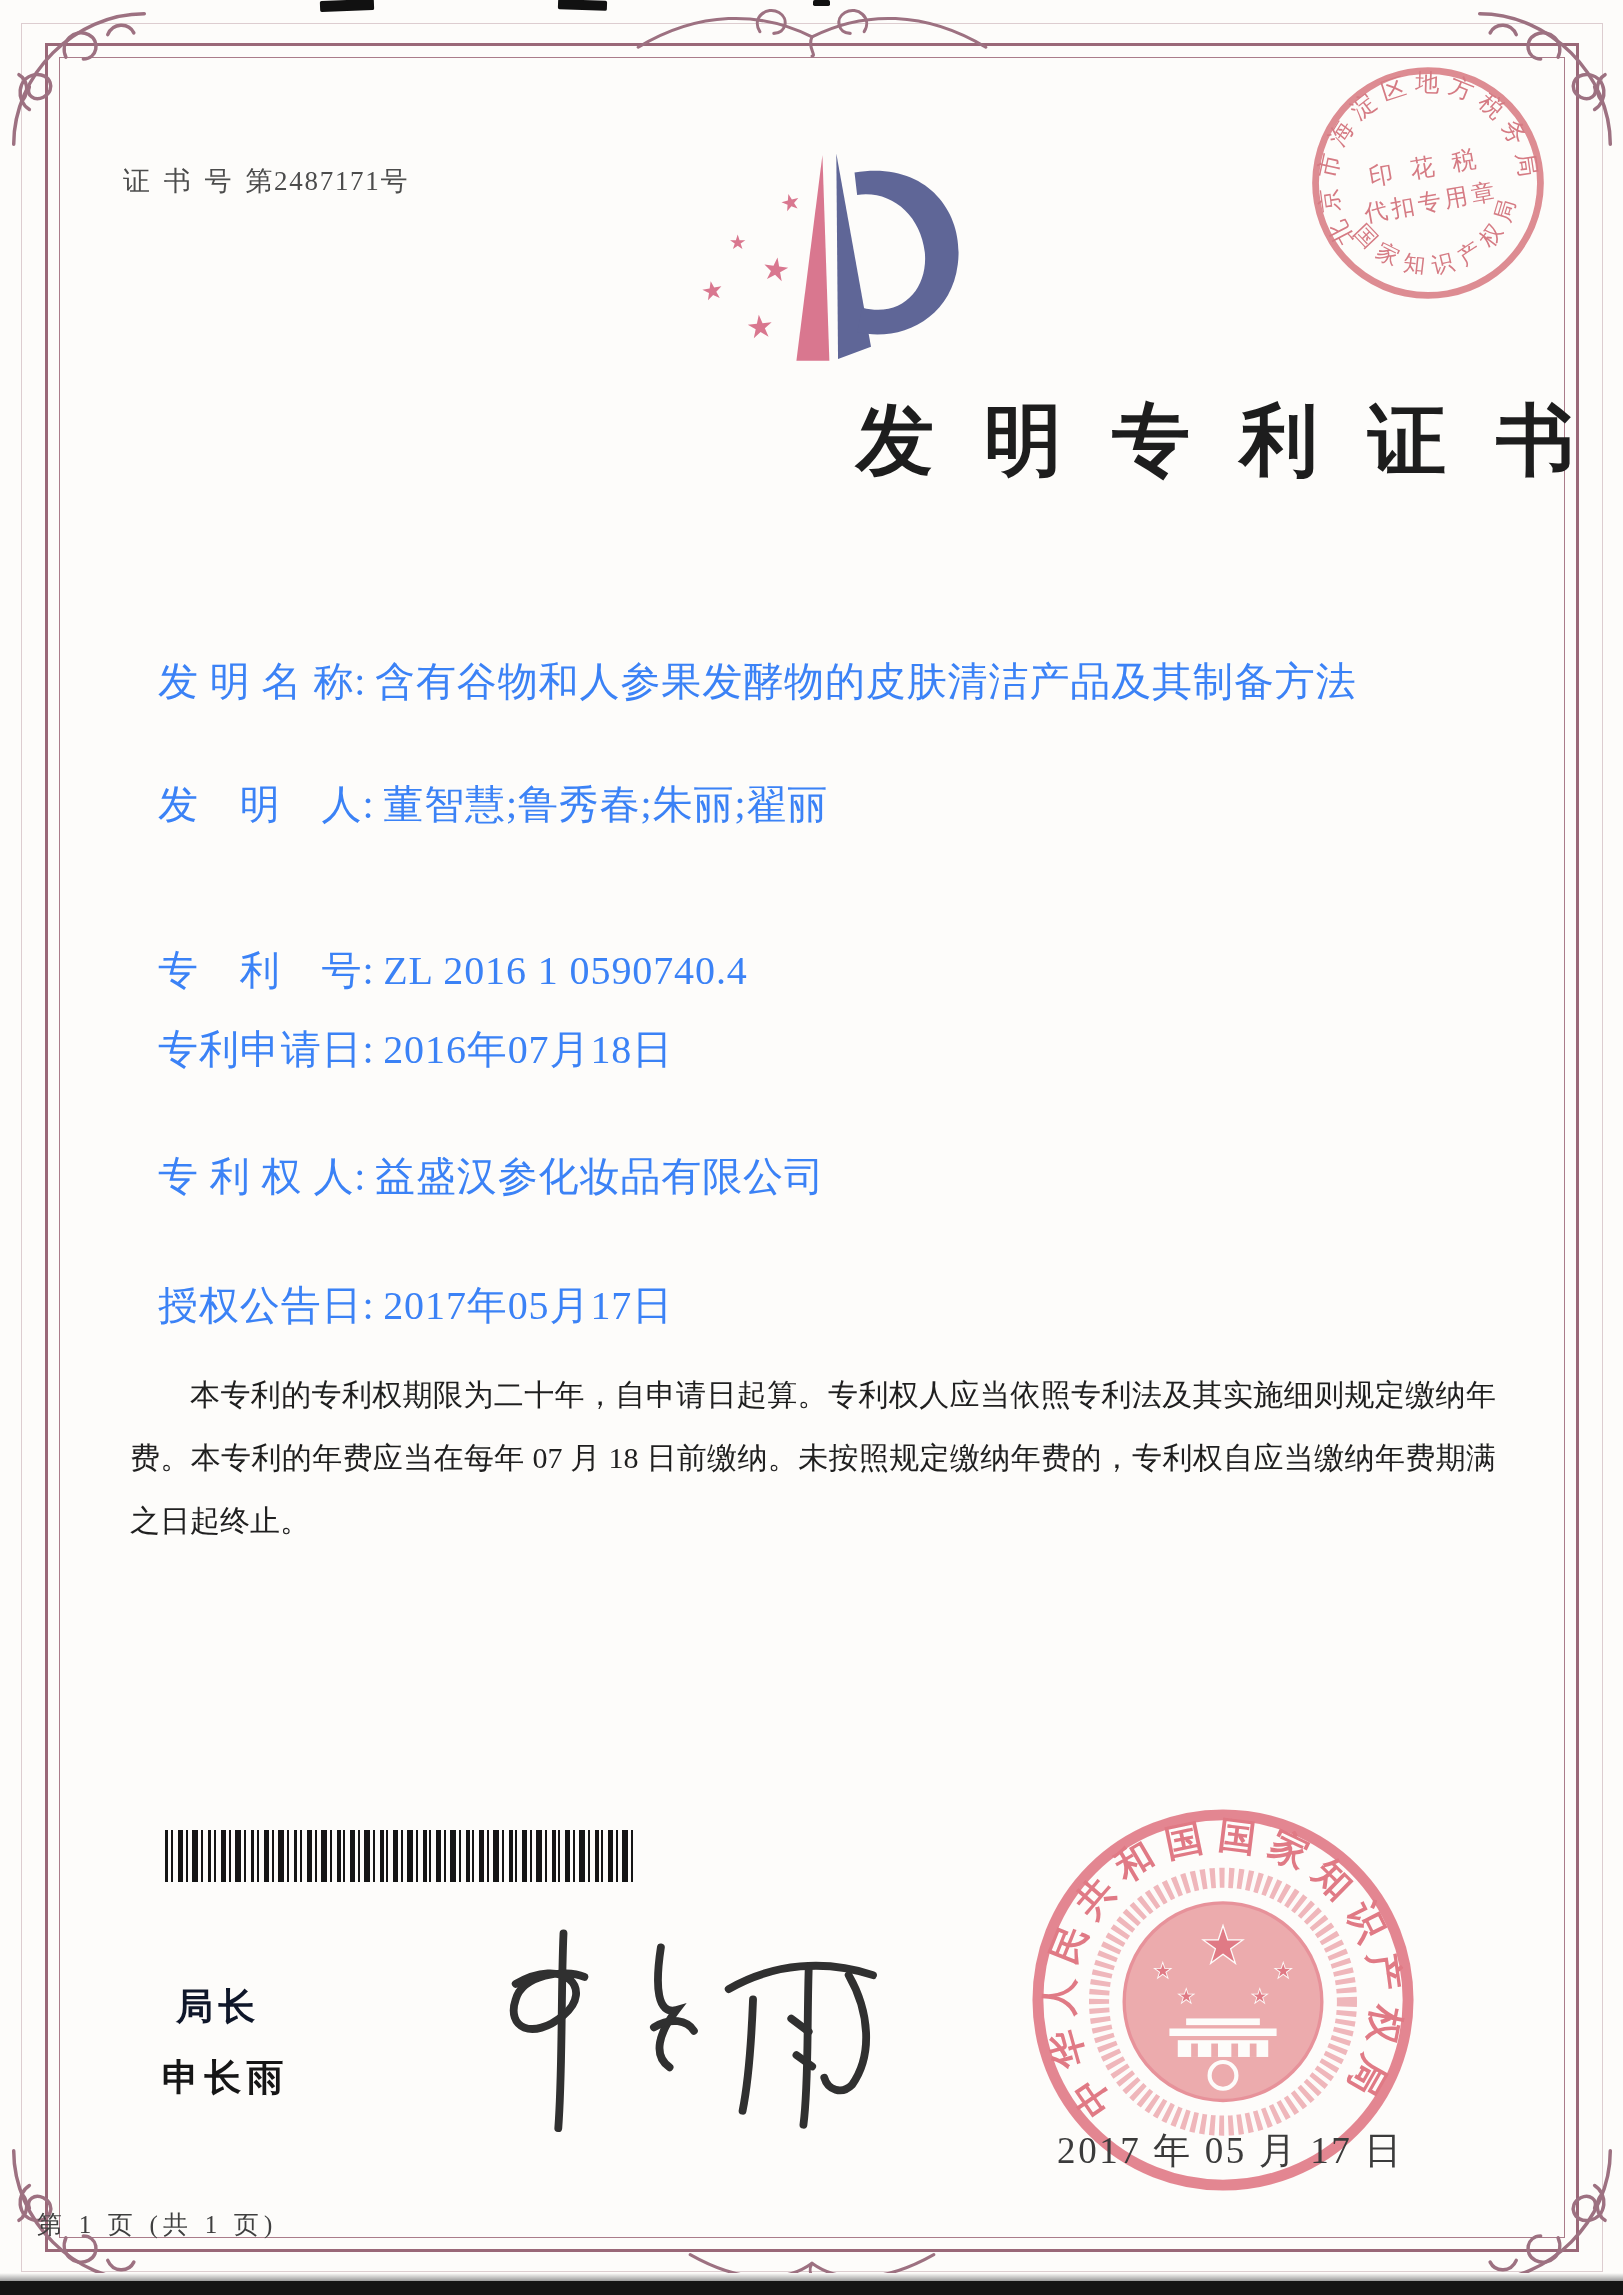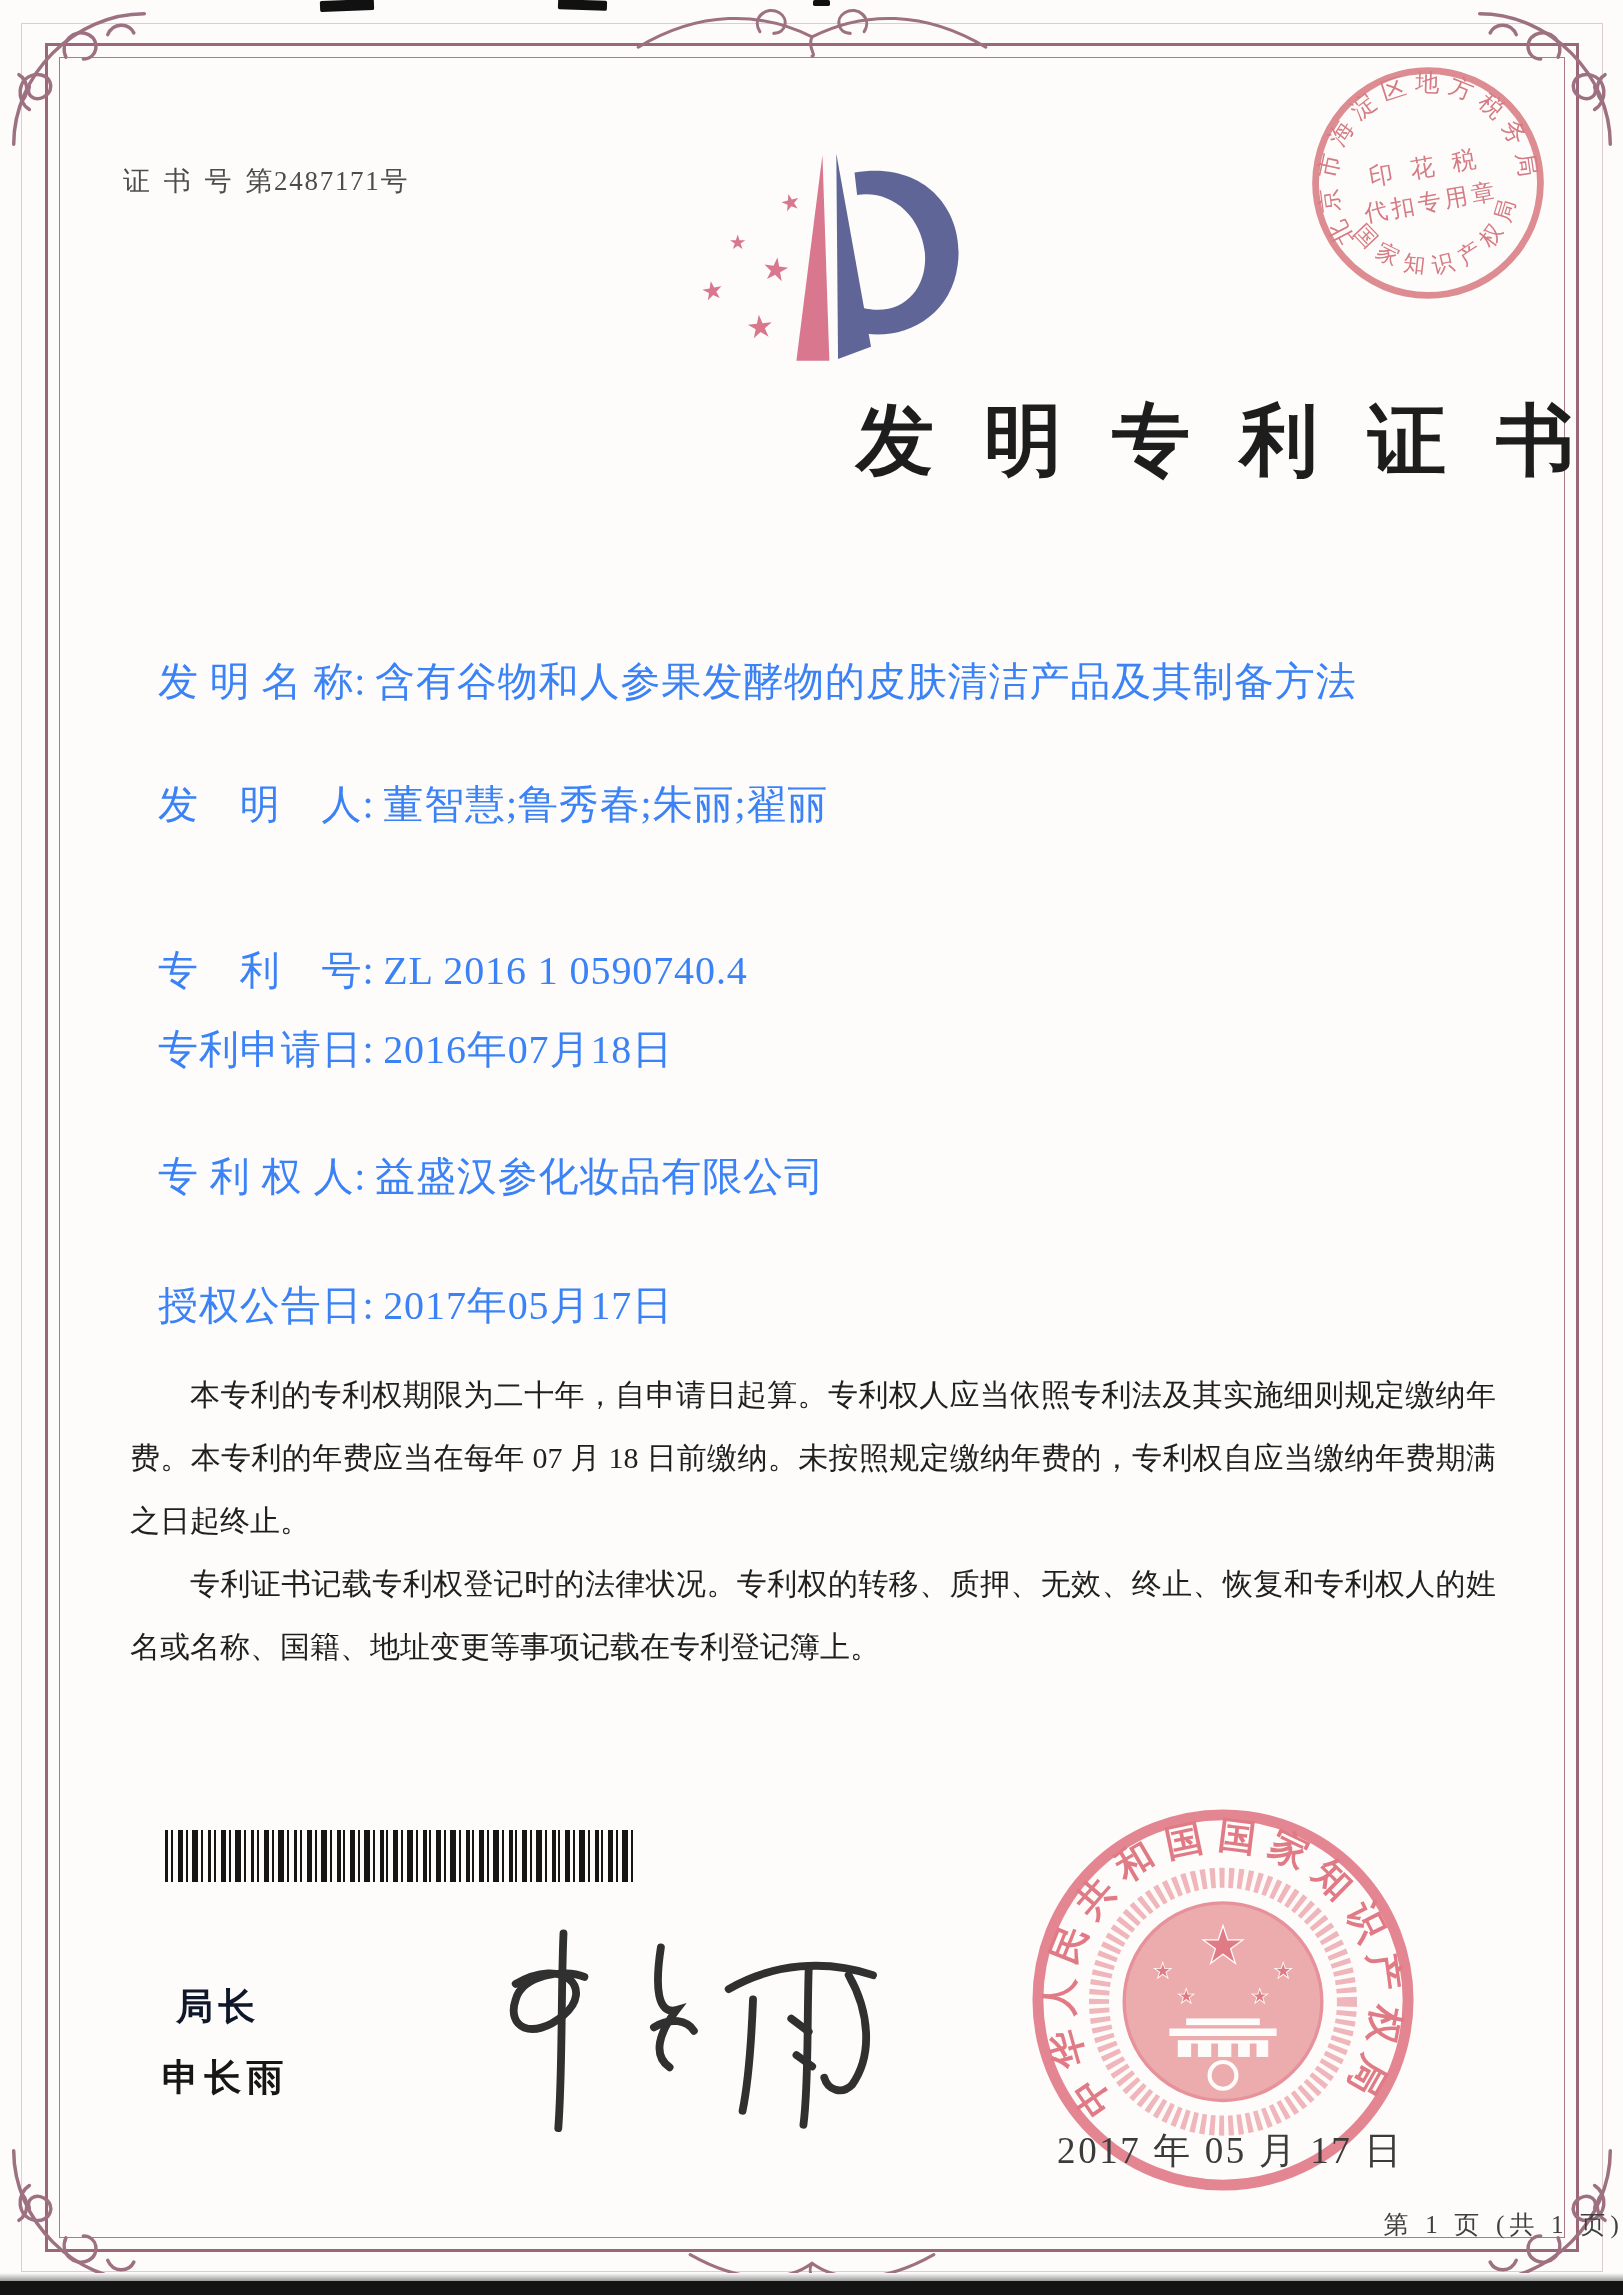--- a/index.html
+++ b/index.html
@@ -53,22 +53,22 @@
       #151515 36px 38px,transparent 38px 43px);}
   .signer-title{position:absolute;left:176px;top:1982px;font-size:37px;font-weight:600;color:#0f172a;
     font-family:"Liberation Sans","DejaVu Sans",sans-serif;letter-spacing:5.2px;}
   .signer-name{position:absolute;left:162px;top:2053px;font-size:37px;font-weight:600;color:#161616;
     font-family:"Liberation Sans","DejaVu Sans",sans-serif;letter-spacing:5.2px;text-align:right;}
   .signature{position:absolute;left:433px;top:1923px;width:474px;height:213px;}
   .red-seal{position:absolute;left:1022px;top:1799px;width:402px;height:402px;
     opacity:.92;mix-blend-mode:multiply;}
   .seal-date{position:absolute;left:1026px;top:2126px;width:409px;text-align:center;
     font-size:37px;color:#3b3b3b;letter-spacing:2.6px;z-index:5;white-space:nowrap;}
-  .page-footer{position:absolute;left:0;right:0;top:2208px;text-align:right;
-    font-size:25px;color:#3f3f3f;letter-spacing:5.2px;}
+  .page-footer{position:absolute;left:0;right:0;top:2208px;text-align:left;
+    font-size:25px;color:#3f3f3f;letter-spacing:5.2px;padding-left:37px;}
 </style>
 </head>
 <body>
 
 <div class="frame-o"></div>
 <div class="frame-a"></div>
 <div class="frame-b"></div>
 
 <div class="corner tl">
   <svg viewBox="0 0 170 170" fill="none" stroke="currentColor" stroke-width="4" stroke-linecap="round">
@@ -177,21 +177,20 @@
 </div>
 <div class="field" style="top:1149px;font-family:Liberation Serif, serif;">
   <span class="lbl">专 利 权 人:</span><span>益盛汉参化妆品有限公司</span>
 </div>
 <div class="field" style="top:1278px;">
   <span class="lbl">授权公告日:</span><span>2017年05月17日</span>
 </div>
 
 <div class="body-text">
   <p>本专利的专利权期限为二十年，自申请日起算。专利权人应当依照专利法及其实施细则规定缴纳年费。本专利的年费应当在每年 07 月 18 日前缴纳。未按照规定缴纳年费的，专利权自应当缴纳年费期满之日起终止。</p>
-  <p>专利证书记载专利权登记时的法律状况。专利权的转移、质押、无效、终止、恢复和专利权人的姓名或名称、国籍、地址变更等事项记载在专利登记簿上。</p>
 </div>
 
 <div class="barcode"></div>
 
 <div class="signer-title">局长</div>
 <div class="signer-name">申长雨</div>
 
 <div class="signature">
   <svg viewBox="0 0 545 245" width="474" height="213" fill="none" stroke="#1f1f1f" stroke-width="9" stroke-linecap="round" opacity=".92">
     <path d="M150,12 C147,80 149,170 144,236"></path>

